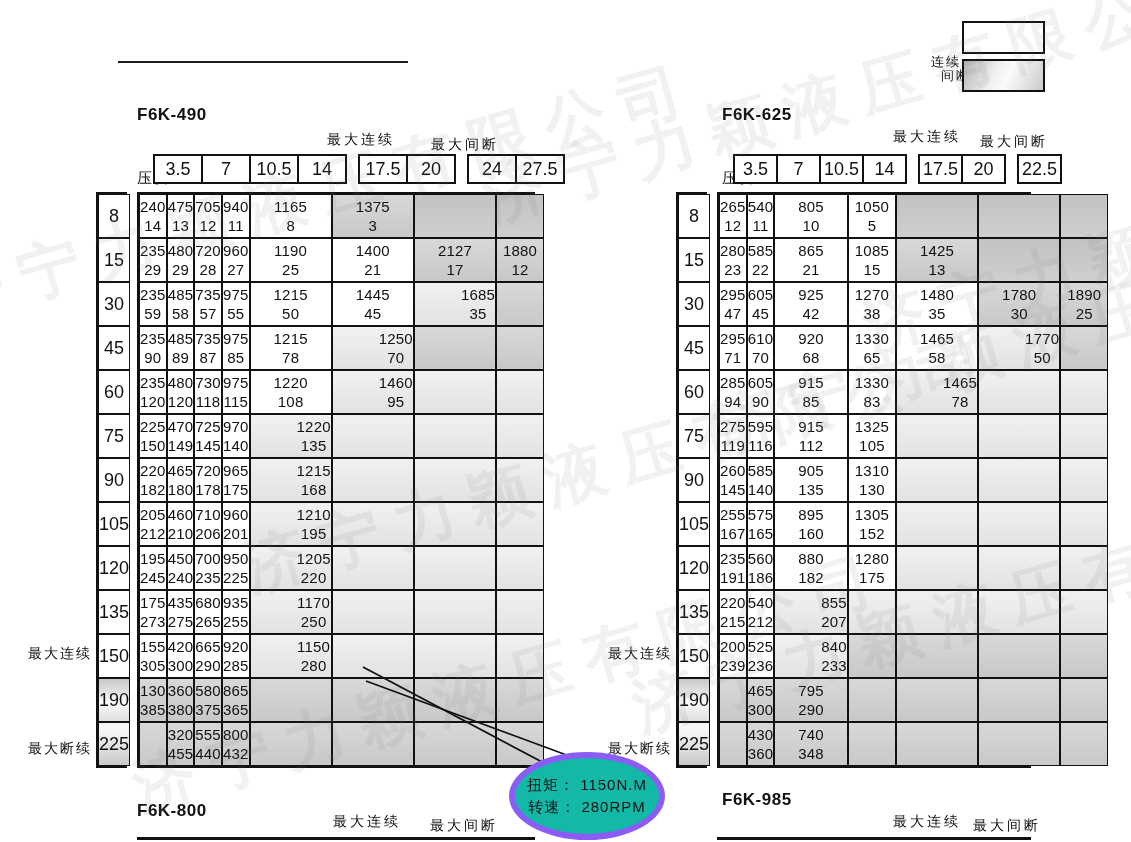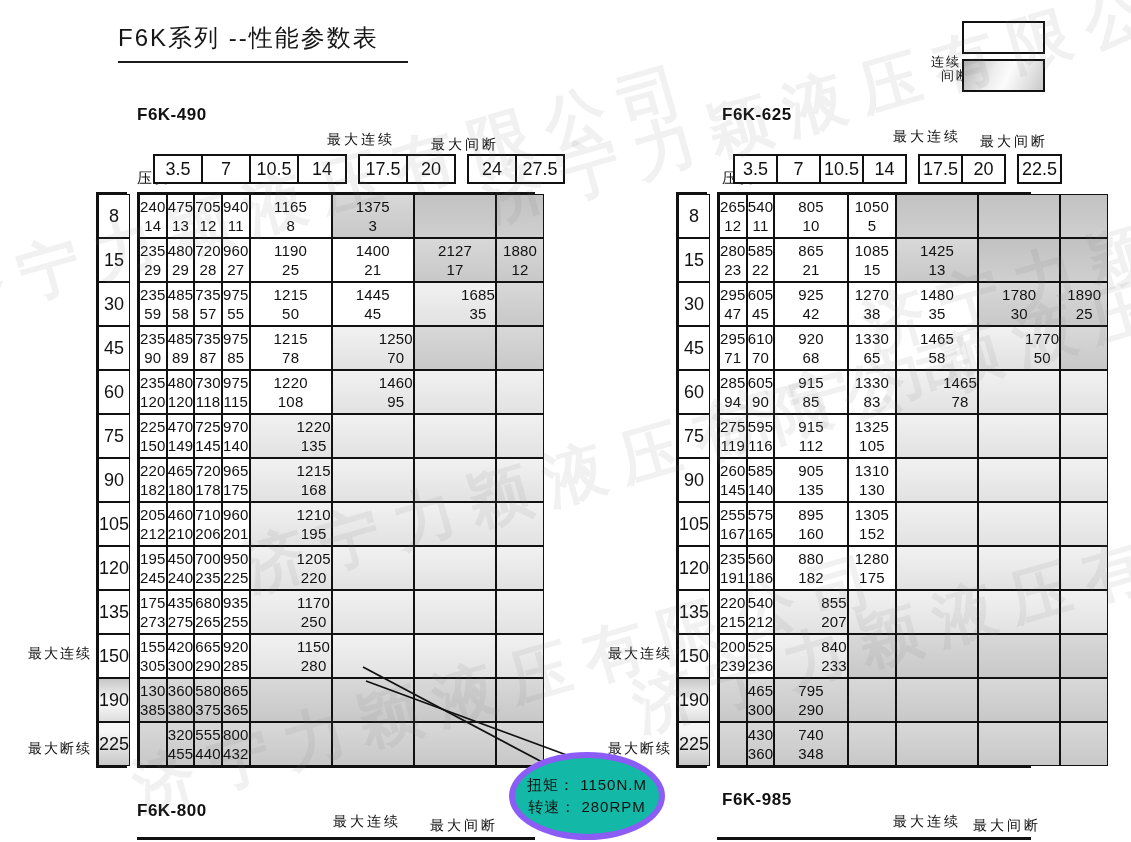--- a/index.html
+++ b/index.html
@@ -112,21 +112,20 @@
   <div id="wm-layer">
       <div class="wm" style="left: -70px; top: 150px;">济宁力颖液压有限公司</div>
       <div class="wm" style="left: 230px; top: 420px;">济宁力颖液压有限公司</div>
       <div class="wm" style="left: 470px; top: 50px;">济宁力颖液压有限公司</div>
       <div class="wm" style="left: 700px; top: 280px;">济宁力颖液压有限公司</div>
       <div class="wm" style="left: 120px; top: 640px;">济宁力颖液压有限公司</div>
       <div class="wm" style="left: 620px; top: 560px;">济宁力颖液压有限公司</div>
       <div class="wm" style="left: 850px; top: 180px;">济宁力颖液压有限公司</div>
     </div>
 
-  <div class="abs title">F6K系列 --性能参数表</div>
   <div class="abs title-underline"></div>
 
   <div class="abs legend-label" id="legend-cont-label">连续</div>
   <div class="abs legend-box" id="legend-cont-box"></div>
   <div class="abs legend-label" id="legend-int-label">间断</div>
   <div class="abs legend-box" id="legend-int-box"></div>
 
   <div class="abs model" id="t0-model">F6K-490</div>
   <div class="abs ptext" id="t0-plabel">压力： MPa</div>
   <div class="abs maxlbl" id="t0-maxcont">最大连续</div>

